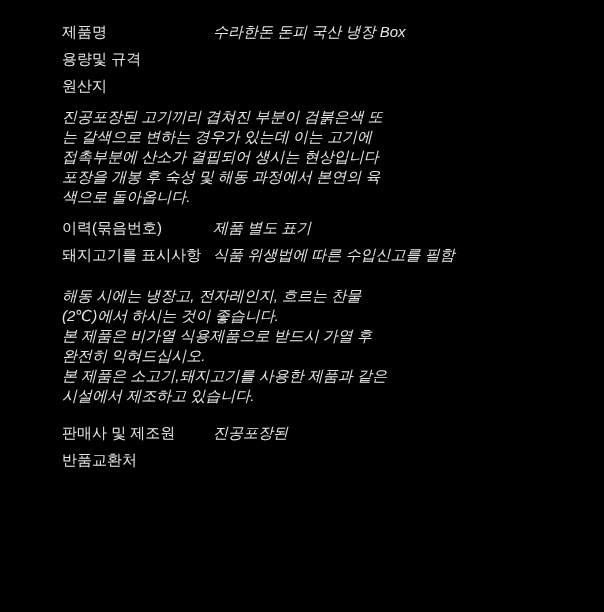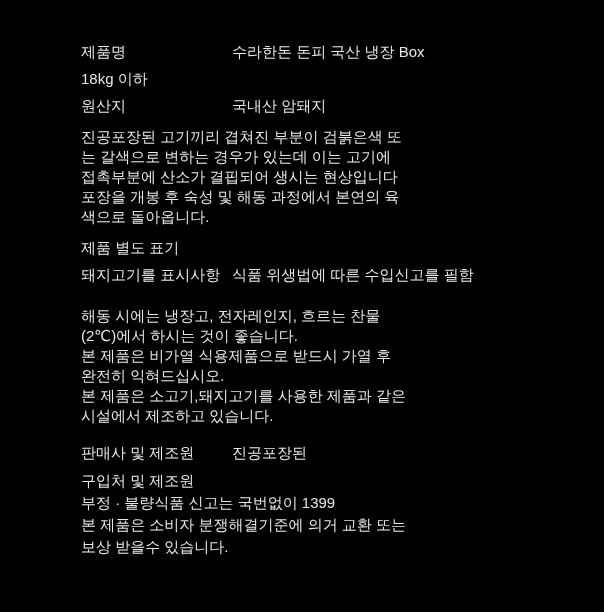--- a/index.html
+++ b/index.html
@@ -11,74 +11,74 @@
     width: 604px;
     height: 612px;
     overflow: hidden;
     font-family: "Liberation Sans", "DejaVu Sans", sans-serif;
     font-size: 15px;
     color: #e6e6e6;
   }
   .spec-table {
     box-sizing: border-box;
     width: 531px;
-    padding: 42px 0 0 62px;
-    margin-left: 19px;
+    padding: 22px 0 0 62px;
   }
   .row {
     display: flex;
     align-items: flex-start;
     margin-bottom: 7px;
   }
   .row--center { align-items: center; }
   .row--mt11 { margin-top: 11px; }
   .row--mt17 { margin-top: 17px; }
   .label {
     flex: 0 0 151px;
     width: 151px;
     line-height: 20px;
     white-space: pre-line;
   }
   .value {
     flex: 0 0 391px;
     width: 391px;
     line-height: 20px;
     white-space: pre-line;
+    font-style: italic;
   }
   .value--pad-top { padding-top: 14px; }
   .value--lh22 { line-height: 22px; }
 </style>
 </head>
 <body>
 
 <div class="spec-table">
 
   <div class="row">
     <div class="label">제품명</div>
     <div class="value">수라한돈 돈피 국산 냉장 Box</div>
   </div>
 
   <div class="row">
-    <div class="value">18kg 이하</div>
+    <div class="label">용량및 규격</div>
   </div>
 
   <div class="row">
     <div class="label">원산지</div>
-    <div class="value">국내산 암돼지</div>
   </div>
 
   <div class="row row--center row--mt11">
     <div class="value">진공포장된 고기끼리 겹쳐진 부분이 검붉은색 또
 는 갈색으로 변하는 경우가 있는데 이는 고기에
 접촉부분에 산소가 결핍되어 생시는 현상입니다
 포장을 개봉 후 숙성 및 해동 과정에서 본연의 육
 색으로 돌아옵니다.</div>
   </div>
 
   <div class="row row--mt11">
+    <div class="label">이력(묶음번호)</div>
     <div class="value">제품 별도 표기</div>
   </div>
 
   <div class="row">
     <div class="label">돼지고기를 표시사항</div>
     <div class="value">식품 위생법에 따른 수입신고를 필함</div>
   </div>
 
   <div class="row">
     <div class="value value--pad-top">해동 시에는 냉장고, 전자레인지, 흐르는 찬물
@@ -88,19 +88,16 @@
 본 제품은 소고기,돼지고기를 사용한 제품과 같은
 시설에서 제조하고 있습니다.</div>
   </div>
 
   <div class="row row--mt17">
     <div class="label">판매사 및 제조원</div>
     <div class="value">진공포장된</div>
   </div>
 
   <div class="row">
-    <div class="value value--lh22">구입처 및 제조원
-부정 · 불량식품 신고는 국번없이 1399
-본 제품은 소비자 분쟁해결기준에 의거 교환 또는
-보상 받을수 있습니다.</div>
+    <div class="label">반품교환처</div>
   </div>
 
 </div>
 
 </body></html>

